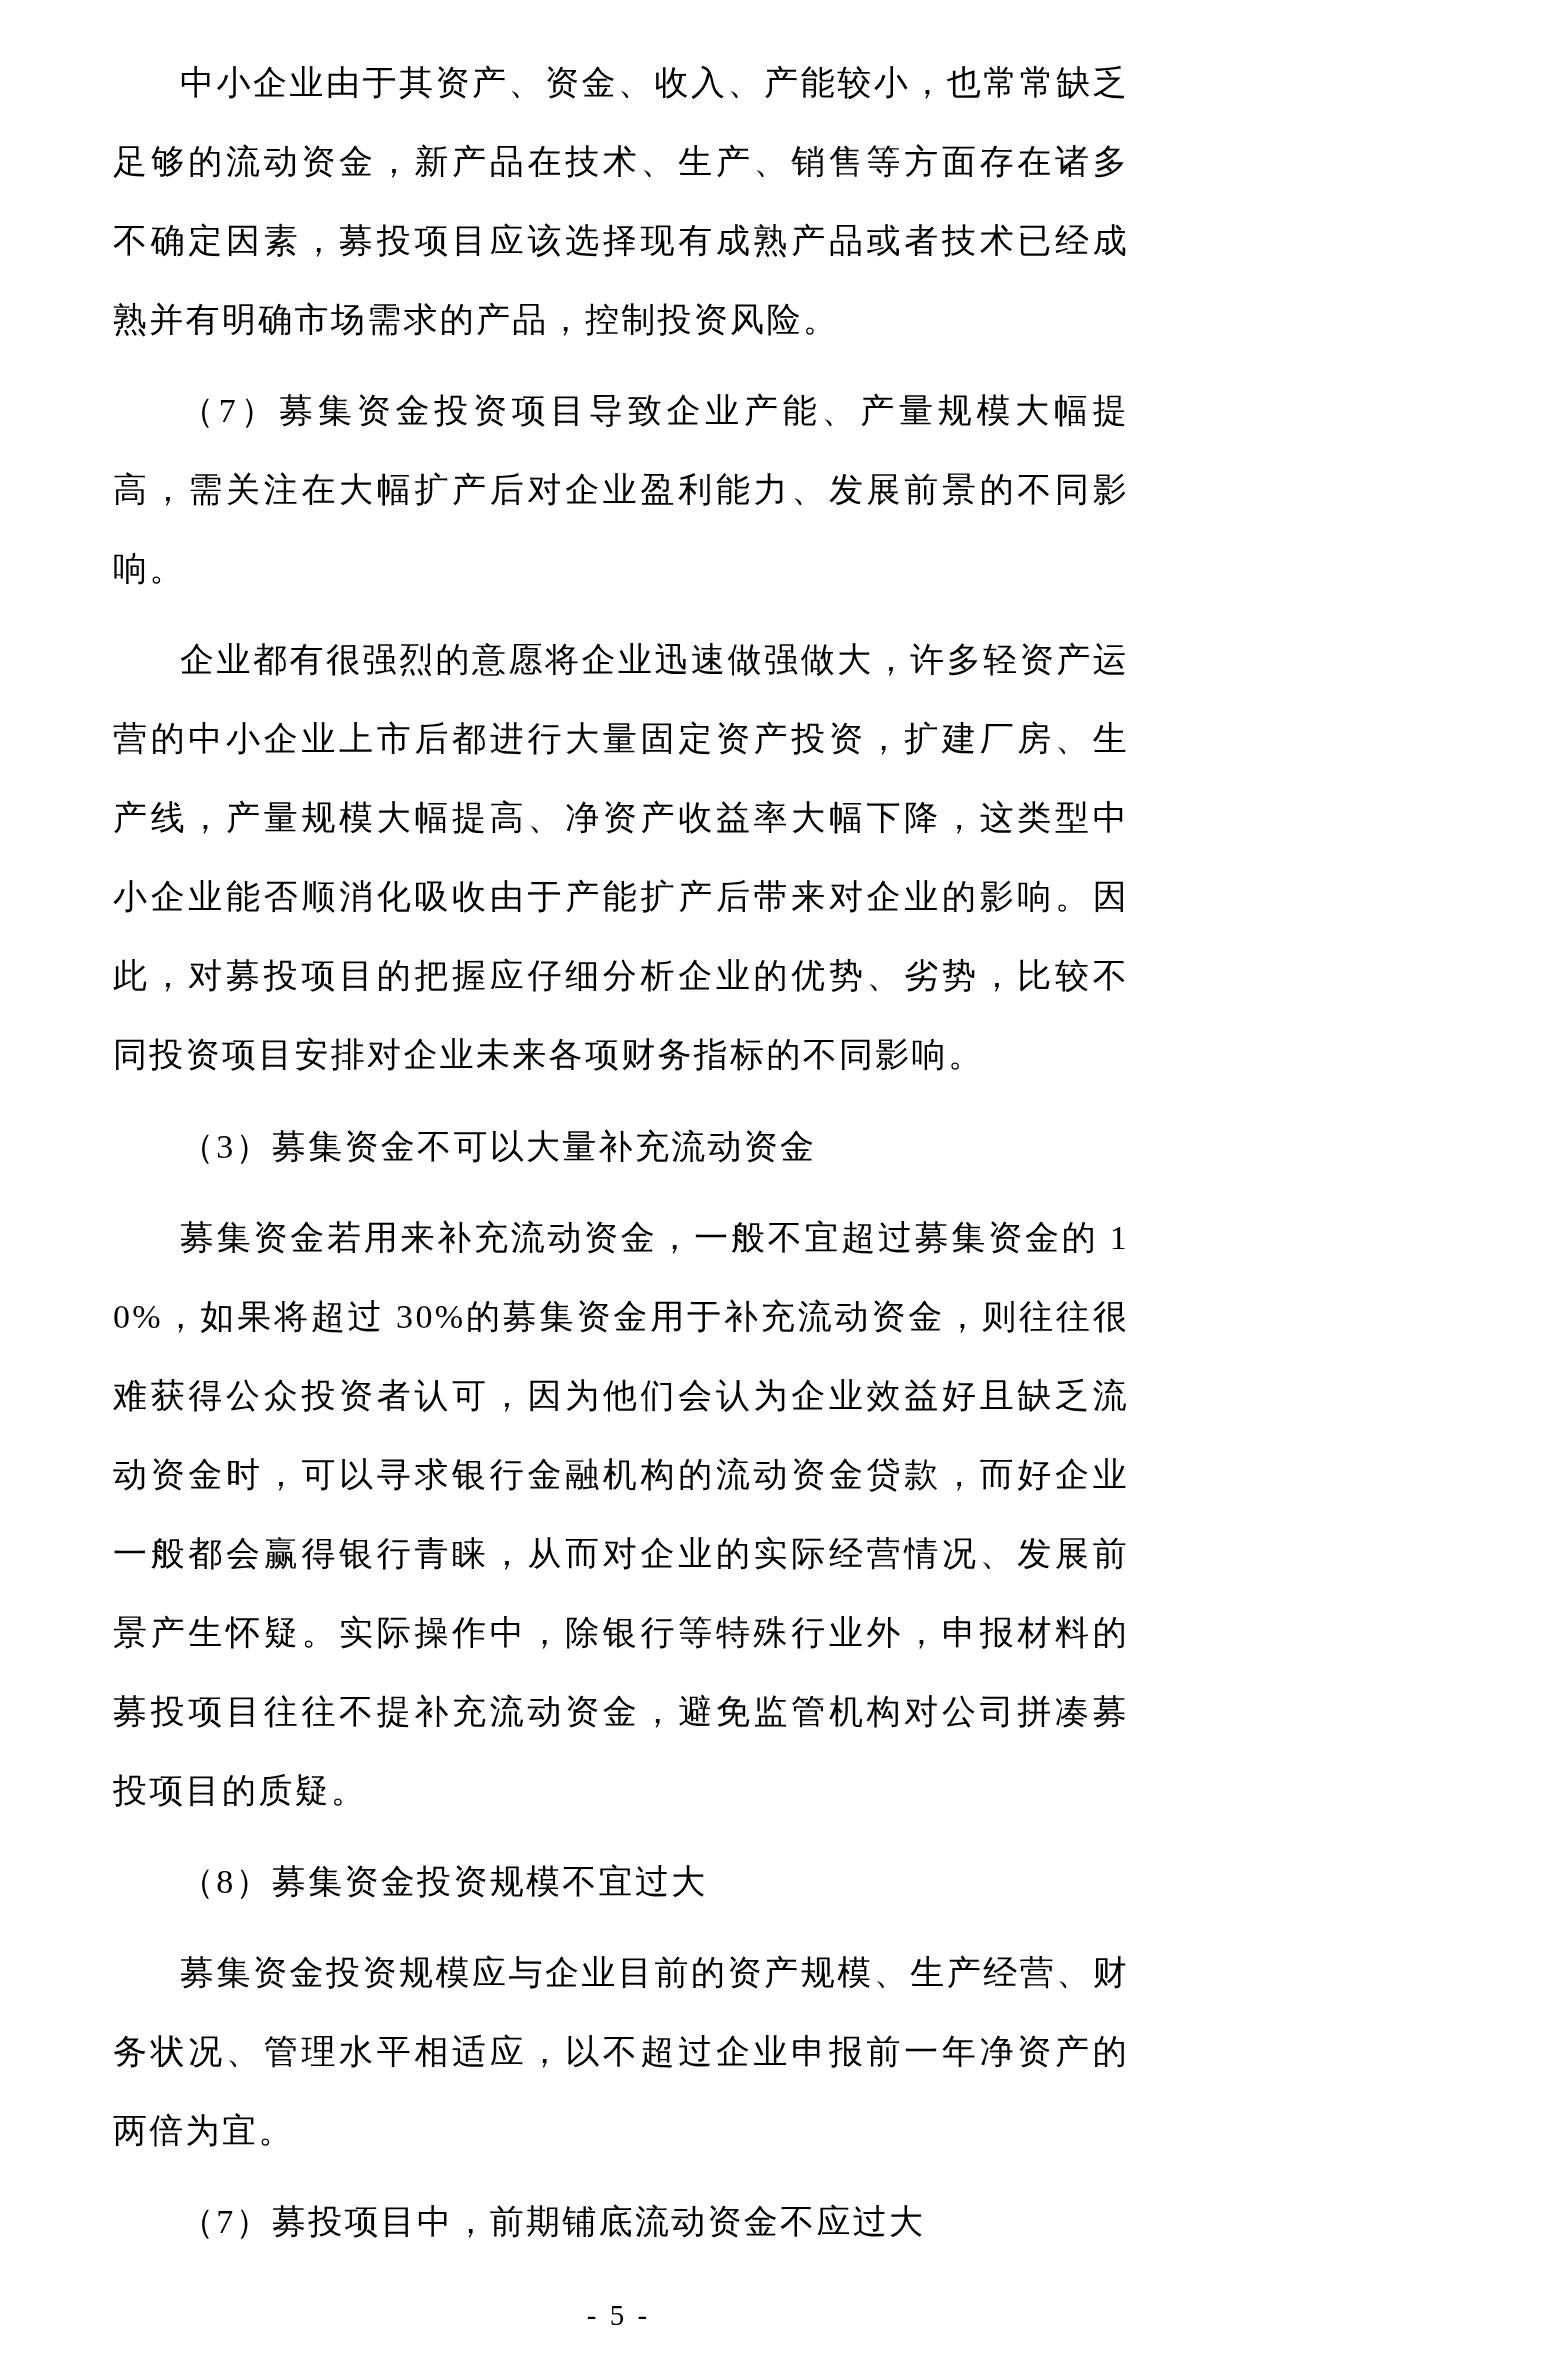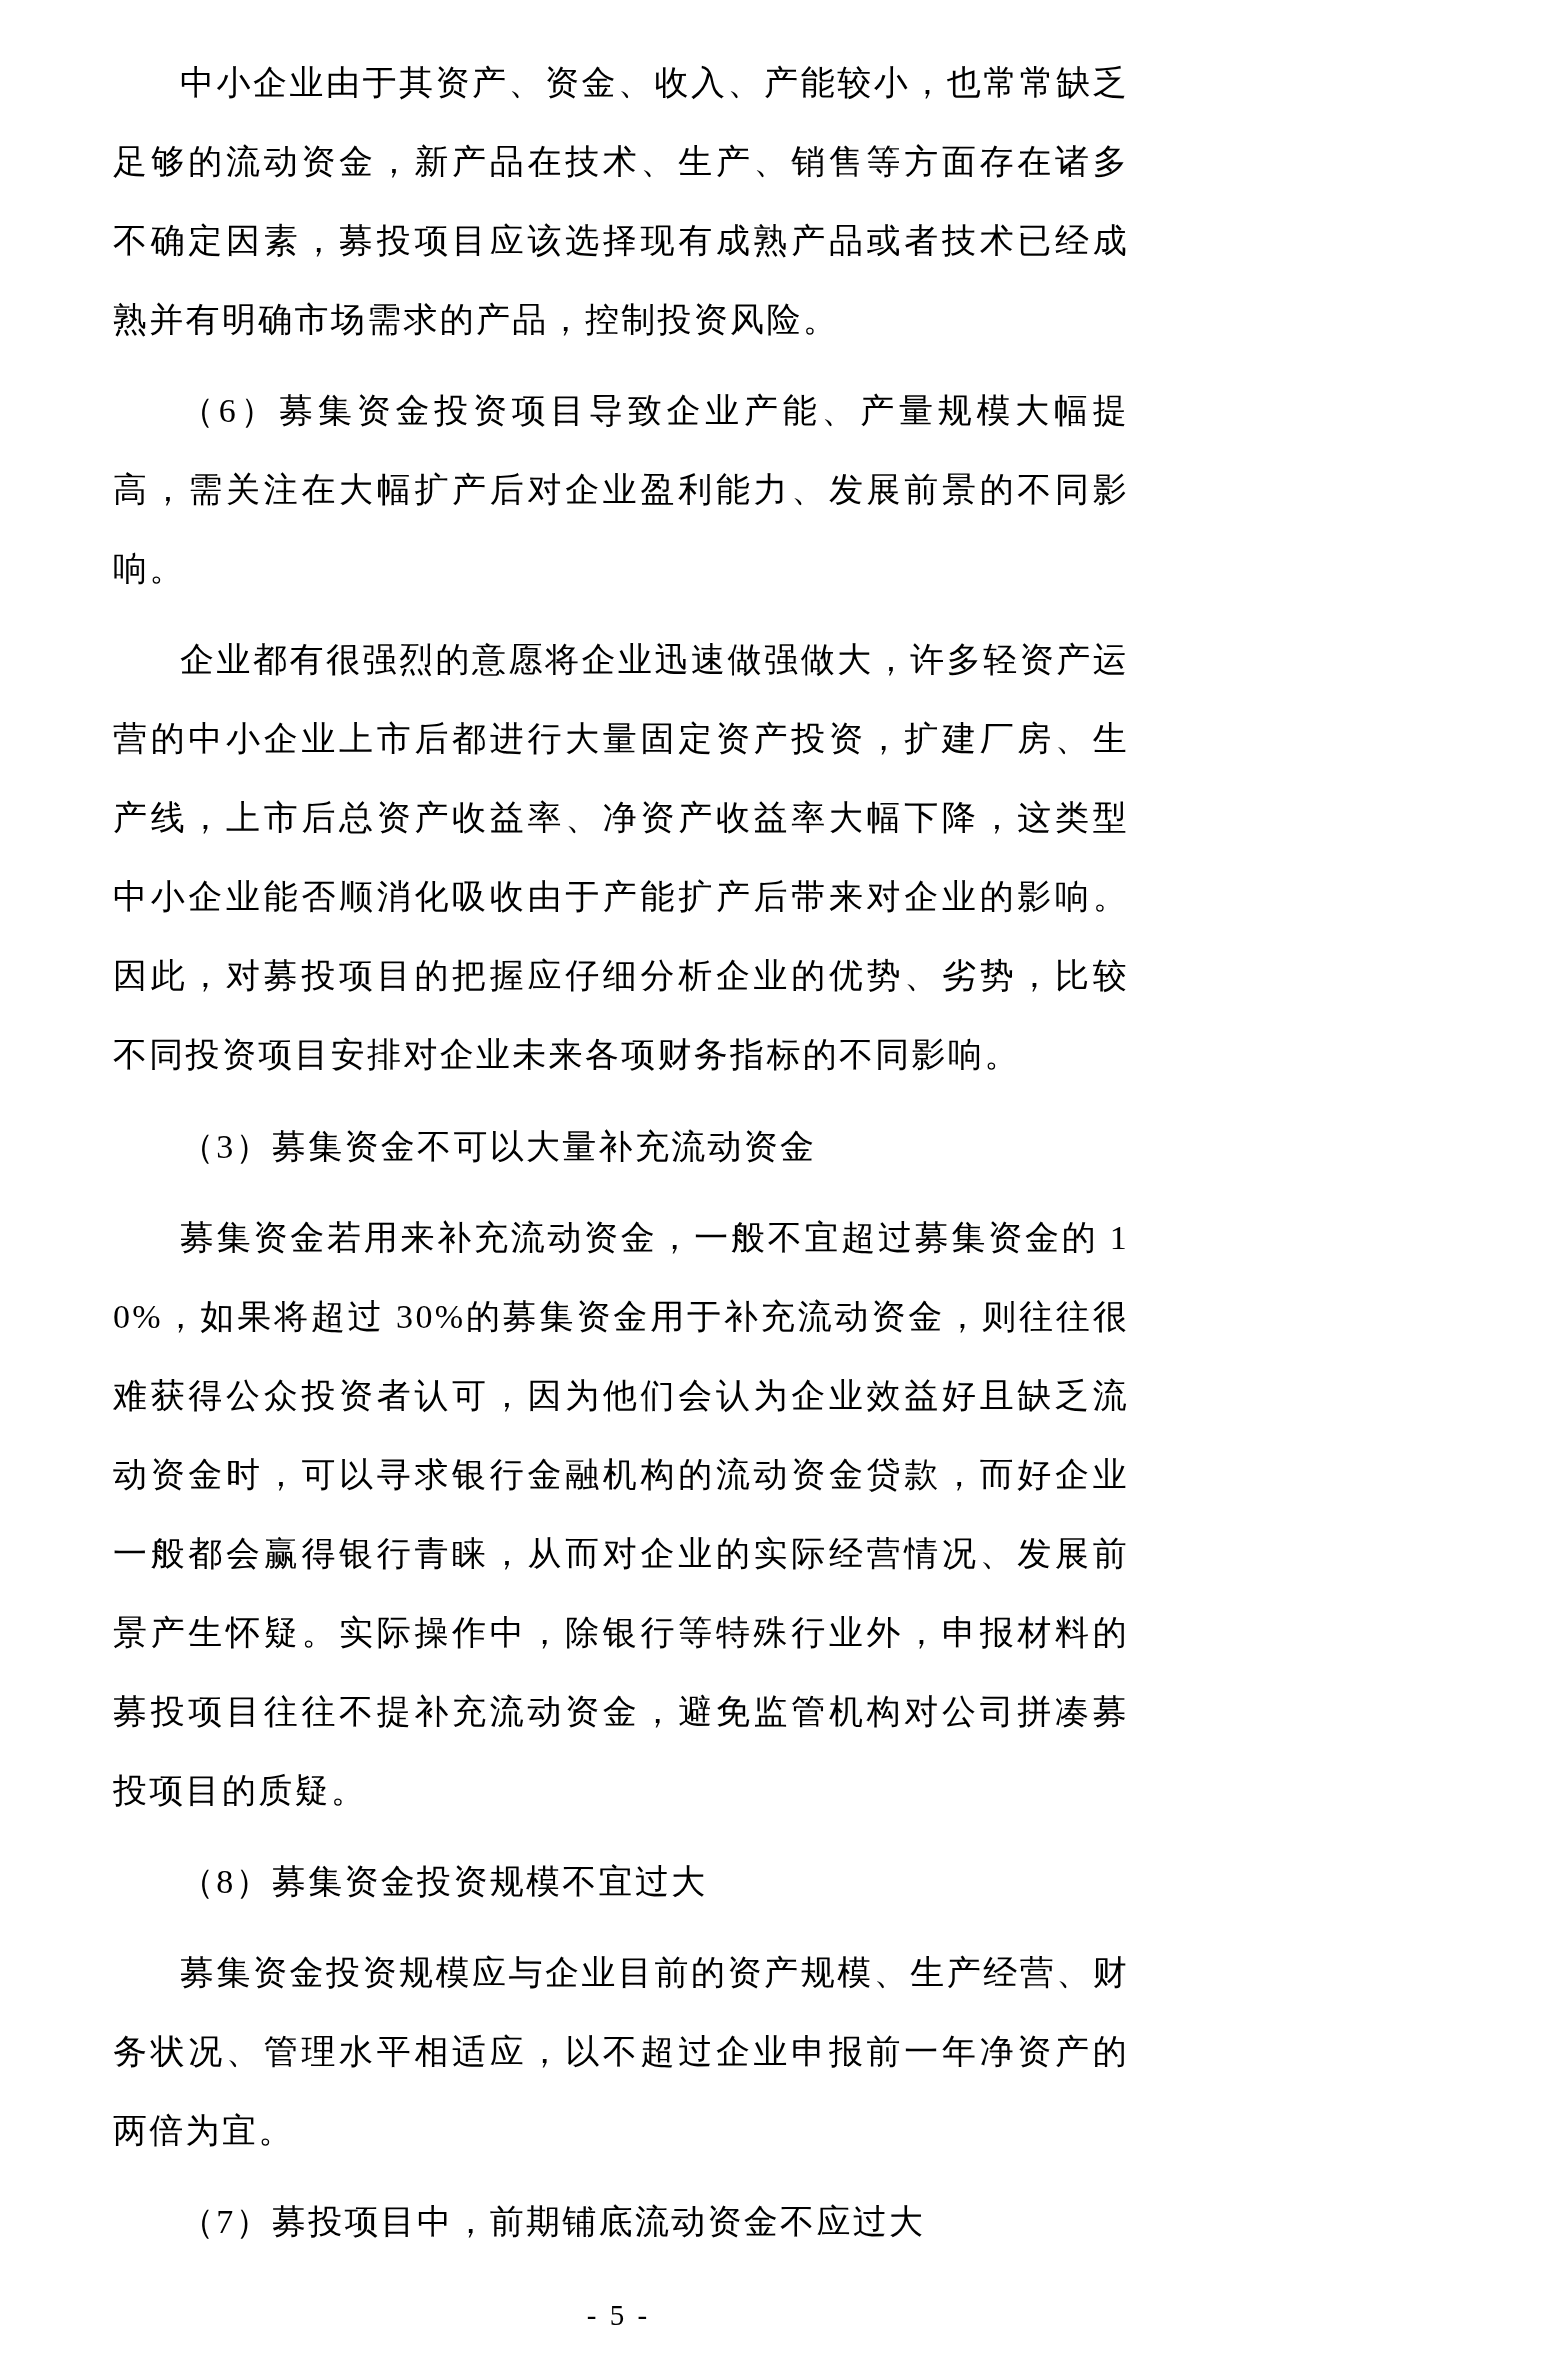--- a/index.html
+++ b/index.html
@@ -45,22 +45,22 @@
     letter-spacing: 3px;
     color: #000000;
   }
 </style>
 </head>
 <body>
 
 <div class="page">
   <div class="content">
     <p>中小企业由于其资产、资金、收入、产能较小，也常常缺乏足够的流动资金，新产品在技术、生产、销售等方面存在诸多不确定因素，募投项目应该选择现有成熟产品或者技术已经成熟并有明确市场需求的产品，控制投资风险。</p>
-    <p>（6）募集资金投资项目导致企业产能、产量规模大幅提高，需关注在大幅扩产后对企业盈利能力、发展前景的不同影响。</p>
-    <p>企业都有很强烈的意愿将企业迅速做强做大，许多轻资产运营的中小企业上市后都进行大量固定资产投资，扩建厂房、生产线，上市后总资产收益率、净资产收益率大幅下降，这类型中小企业能否顺消化吸收由于产能扩产后带来对企业的影响。因此，对募投项目的把握应仔细分析企业的优势、劣势，比较不同投资项目安排对企业未来各项财务指标的不同影响。</p>
+    <p>（7）募集资金投资项目导致企业产能、产量规模大幅提高，需关注在大幅扩产后对企业盈利能力、发展前景的不同影响。</p>
+    <p>企业都有很强烈的意愿将企业迅速做强做大，许多轻资产运营的中小企业上市后都进行大量固定资产投资，扩建厂房、生产线，产量规模大幅提高、净资产收益率大幅下降，这类型中小企业能否顺消化吸收由于产能扩产后带来对企业的影响。因此，对募投项目的把握应仔细分析企业的优势、劣势，比较不同投资项目安排对企业未来各项财务指标的不同影响。</p>
     <p>（3）募集资金不可以大量补充流动资金</p>
     <p>募集资金若用来补充流动资金，一般不宜超过募集资金的 10%，如果将超过 30%的募集资金用于补充流动资金，则往往很难获得公众投资者认可，因为他们会认为企业效益好且缺乏流动资金时，可以寻求银行金融机构的流动资金贷款，而好企业一般都会赢得银行青睐，从而对企业的实际经营情况、发展前景产生怀疑。实际操作中，除银行等特殊行业外，申报材料的募投项目往往不提补充流动资金，避免监管机构对公司拼凑募投项目的质疑。</p>
     <p>（8）募集资金投资规模不宜过大</p>
     <p>募集资金投资规模应与企业目前的资产规模、生产经营、财务状况、管理水平相适应，以不超过企业申报前一年净资产的两倍为宜。</p>
     <p>（7）募投项目中，前期铺底流动资金不应过大</p>
   </div>
   <div class="footer">- 5 -</div>
 </div>
 
 

